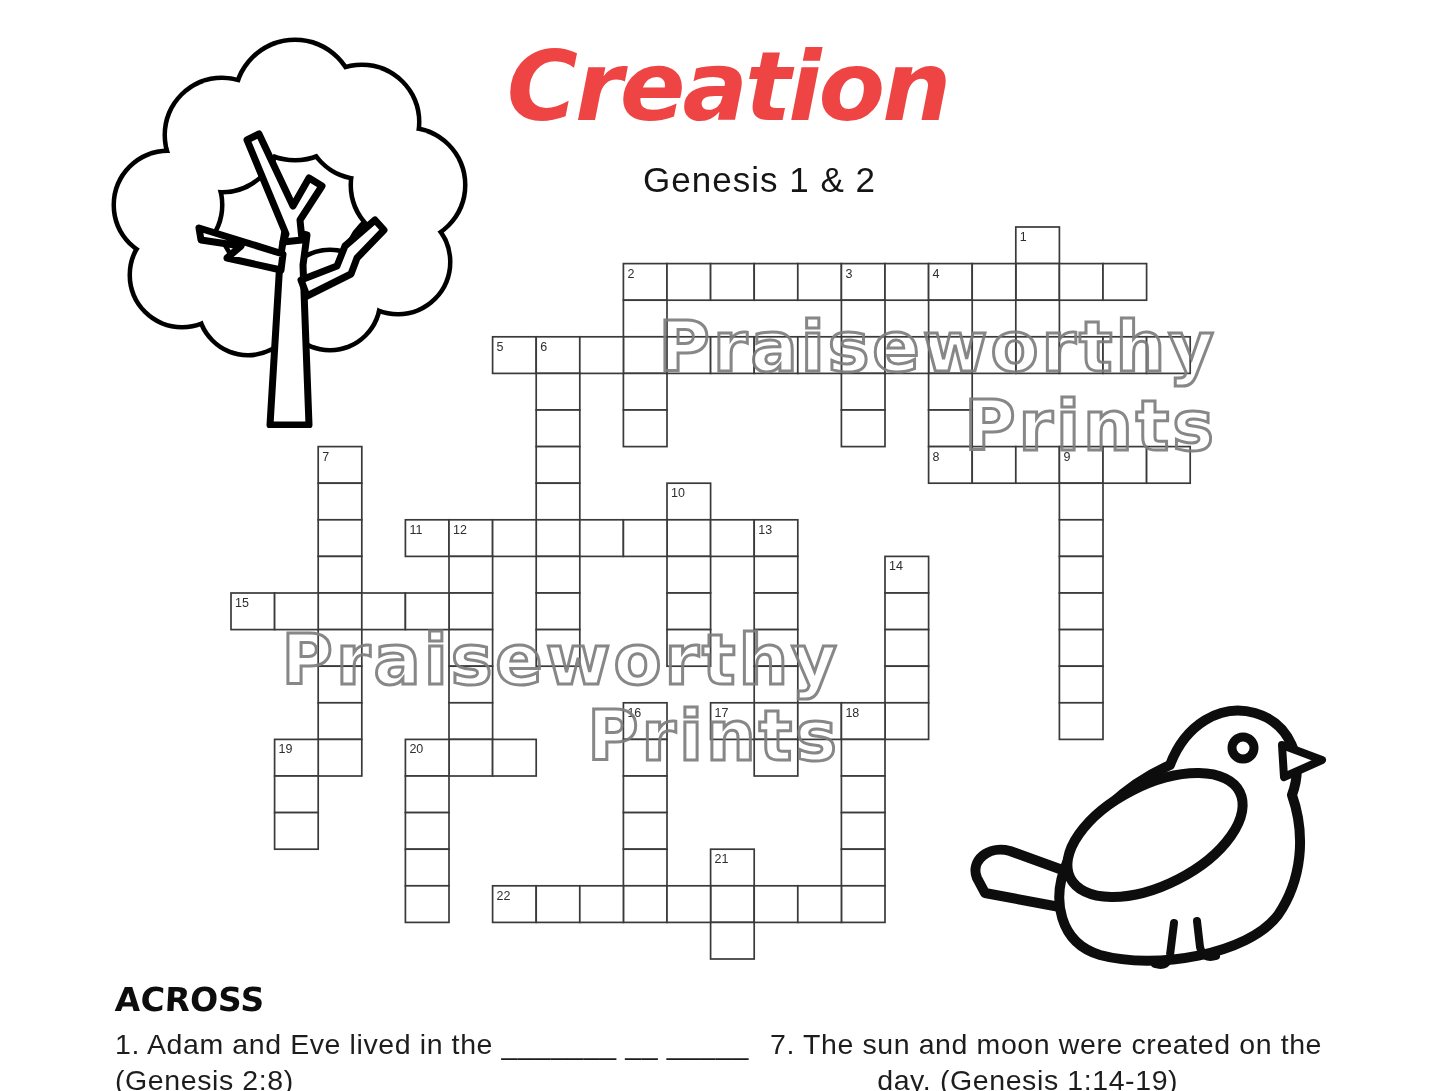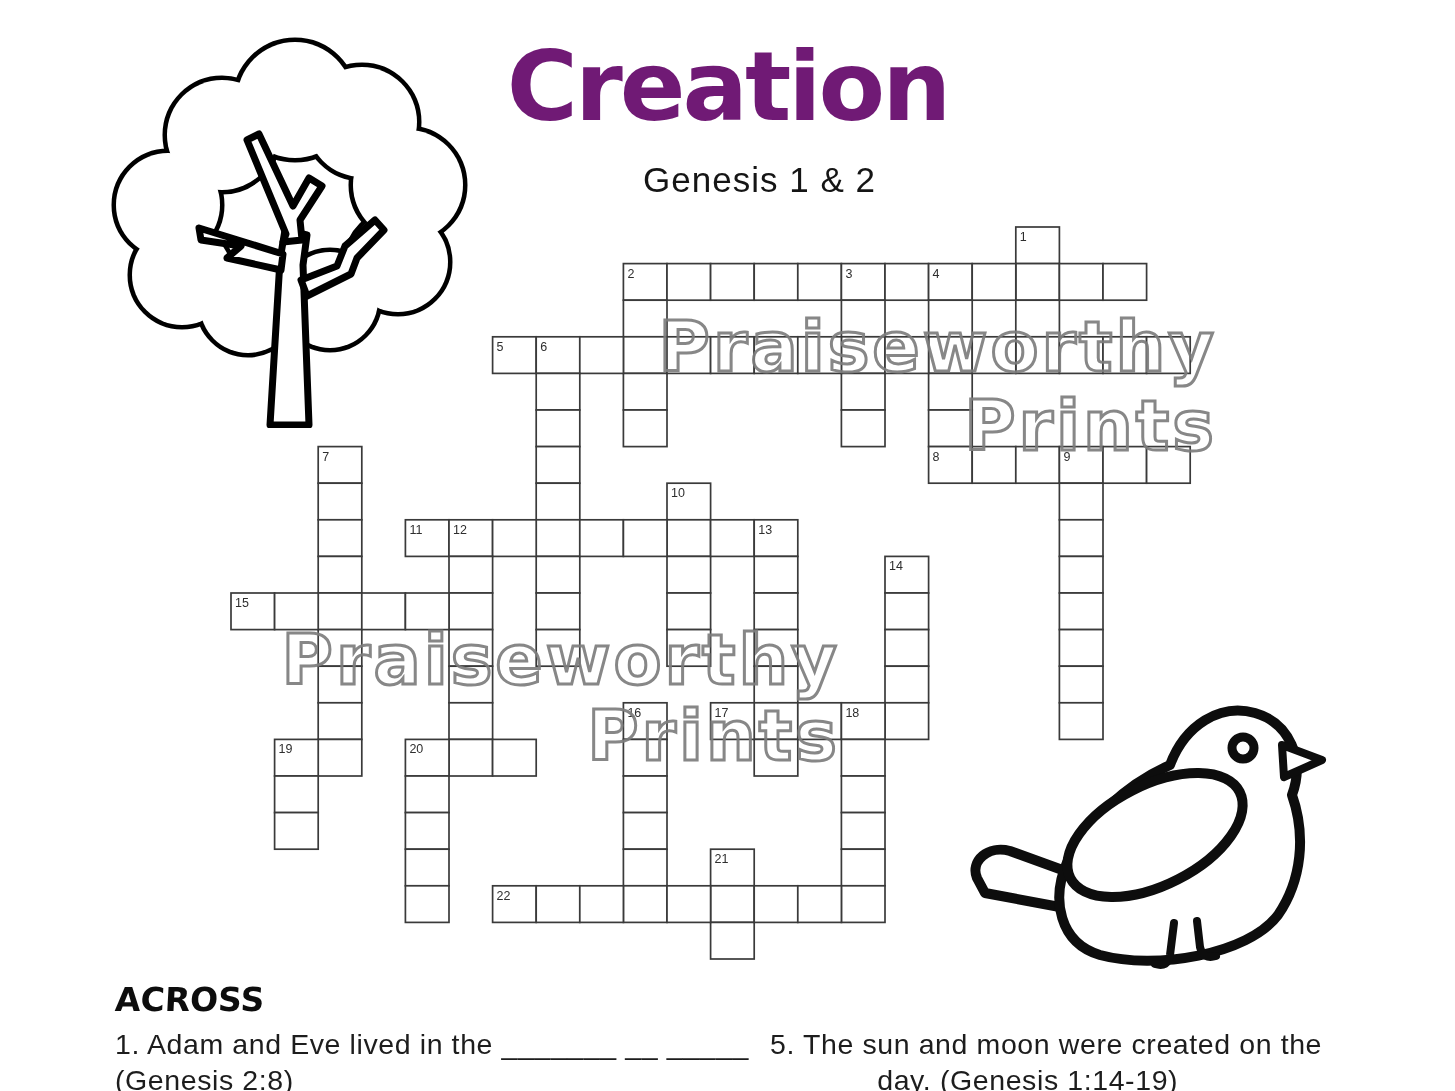--- a/index.html
+++ b/index.html
@@ -1,21 +1,21 @@
 <!DOCTYPE html>
 <html><head>
 <meta charset="utf-8">
 <style>
   html,body{margin:0;padding:0;background:#ffffff;}
   body{width:1455px;height:1091px;position:relative;overflow:hidden;
        font-family:"Liberation Sans", sans-serif;color:#111;}
   .abs{position:absolute;}
   #page-title{left:0;top:30px;width:1455px;text-align:center;
       font-family:"DejaVu Sans", sans-serif;font-weight:bold;
-      font-size:97px;letter-spacing:-3px;color:#701a75;}
+      font-size:97px;letter-spacing:-3px;color:#ef4444;font-style:italic;}
   #page-subtitle{left:0;top:160px;width:1455px;text-align:center;
       font-size:35px;letter-spacing:1px;color:#151515;padding-left:32px;}
   .watermark{pointer-events:none;text-align:right;
       font-family:"DejaVu Sans", sans-serif;font-weight:bold;
       color:transparent;-webkit-text-stroke:3px #7d7d7d;
       opacity:.92;letter-spacing:3px;}
   .watermark .wm-line{display:block;}
   #watermark-1{left:537px;top:308px;width:680px;font-size:70px;line-height:79px;}
   #watermark-2{left:160px;top:622px;width:680px;font-size:70px;line-height:76px;}
   #across-heading{left:115px;top:980px;
@@ -242,15 +242,15 @@
     <path stroke-width="8" fill="none" d="M247,256 L250,282 Q253,295 266,291"></path>
   </g>
 </svg>
 
 <div class="abs" id="across-heading">ACROSS</div>
 <div class="abs clue" id="clue-2">
   <div>1. Adam and Eve lived in the _______ __ _____</div>
   <div>(Genesis 2:8)</div>
 </div>
 <div class="abs clue" id="clue-4">
-  <div>5. The sun and moon were created on the</div>
+  <div>7. The sun and moon were created on the</div>
   <div>______ day. (Genesis 1:14-19)</div>
 </div>
 
 </body></html>

